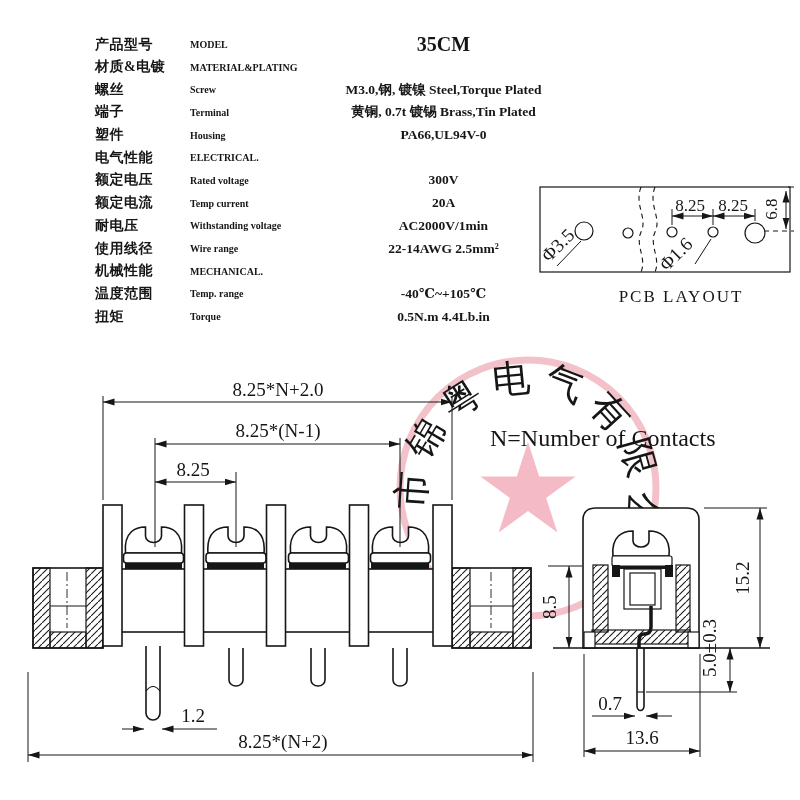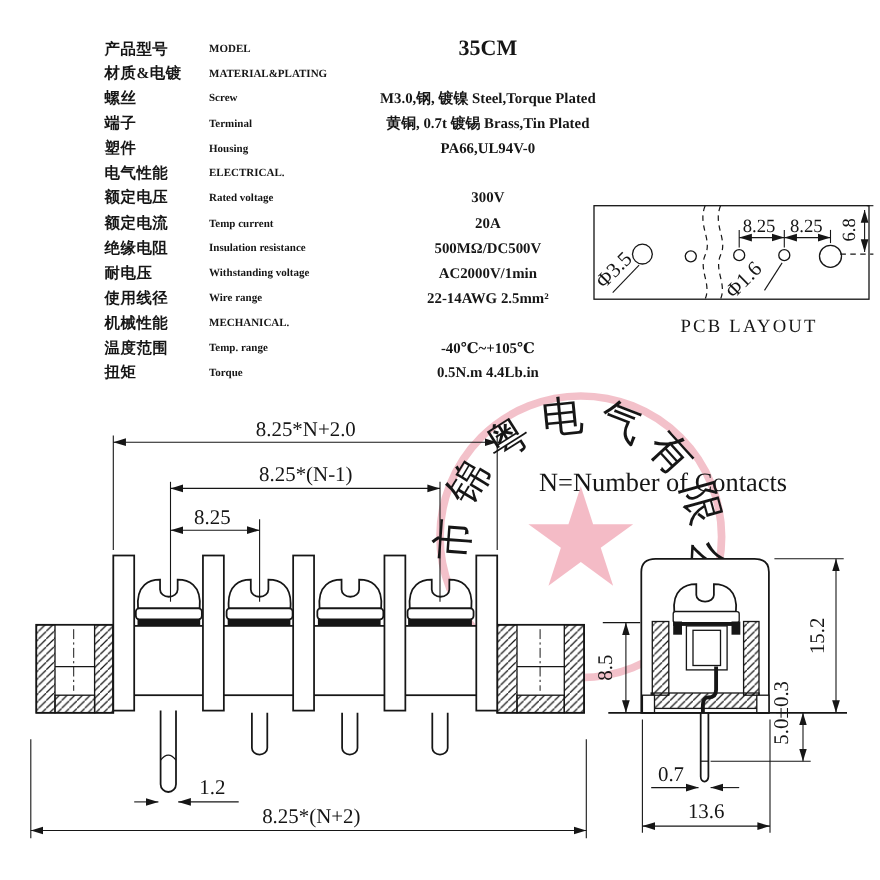--- a/index.html
+++ b/index.html
@@ -252,25 +252,20 @@
       <span class="cn">额定电压</span>
       <span class="en">Rated voltage</span>
       <span class="val">300V</span>
     </div>
     <div class="row">
       <span class="cn">额定电流</span>
       <span class="en">Temp current</span>
       <span class="val">20A</span>
     </div>
     <div class="row">
-      <span class="cn">绝缘电阻</span>
-      <span class="en">Insulation resistance</span>
-      <span class="val">500MΩ/DC500V</span>
-    </div>
-    <div class="row">
       <span class="cn">耐电压</span>
       <span class="en">Withstanding voltage</span>
       <span class="val">AC2000V/1min</span>
     </div>
     <div class="row">
       <span class="cn">使用线径</span>
       <span class="en">Wire range</span>
       <span class="val">22-14AWG 2.5mm²</span>
     </div>
     <div class="row">

